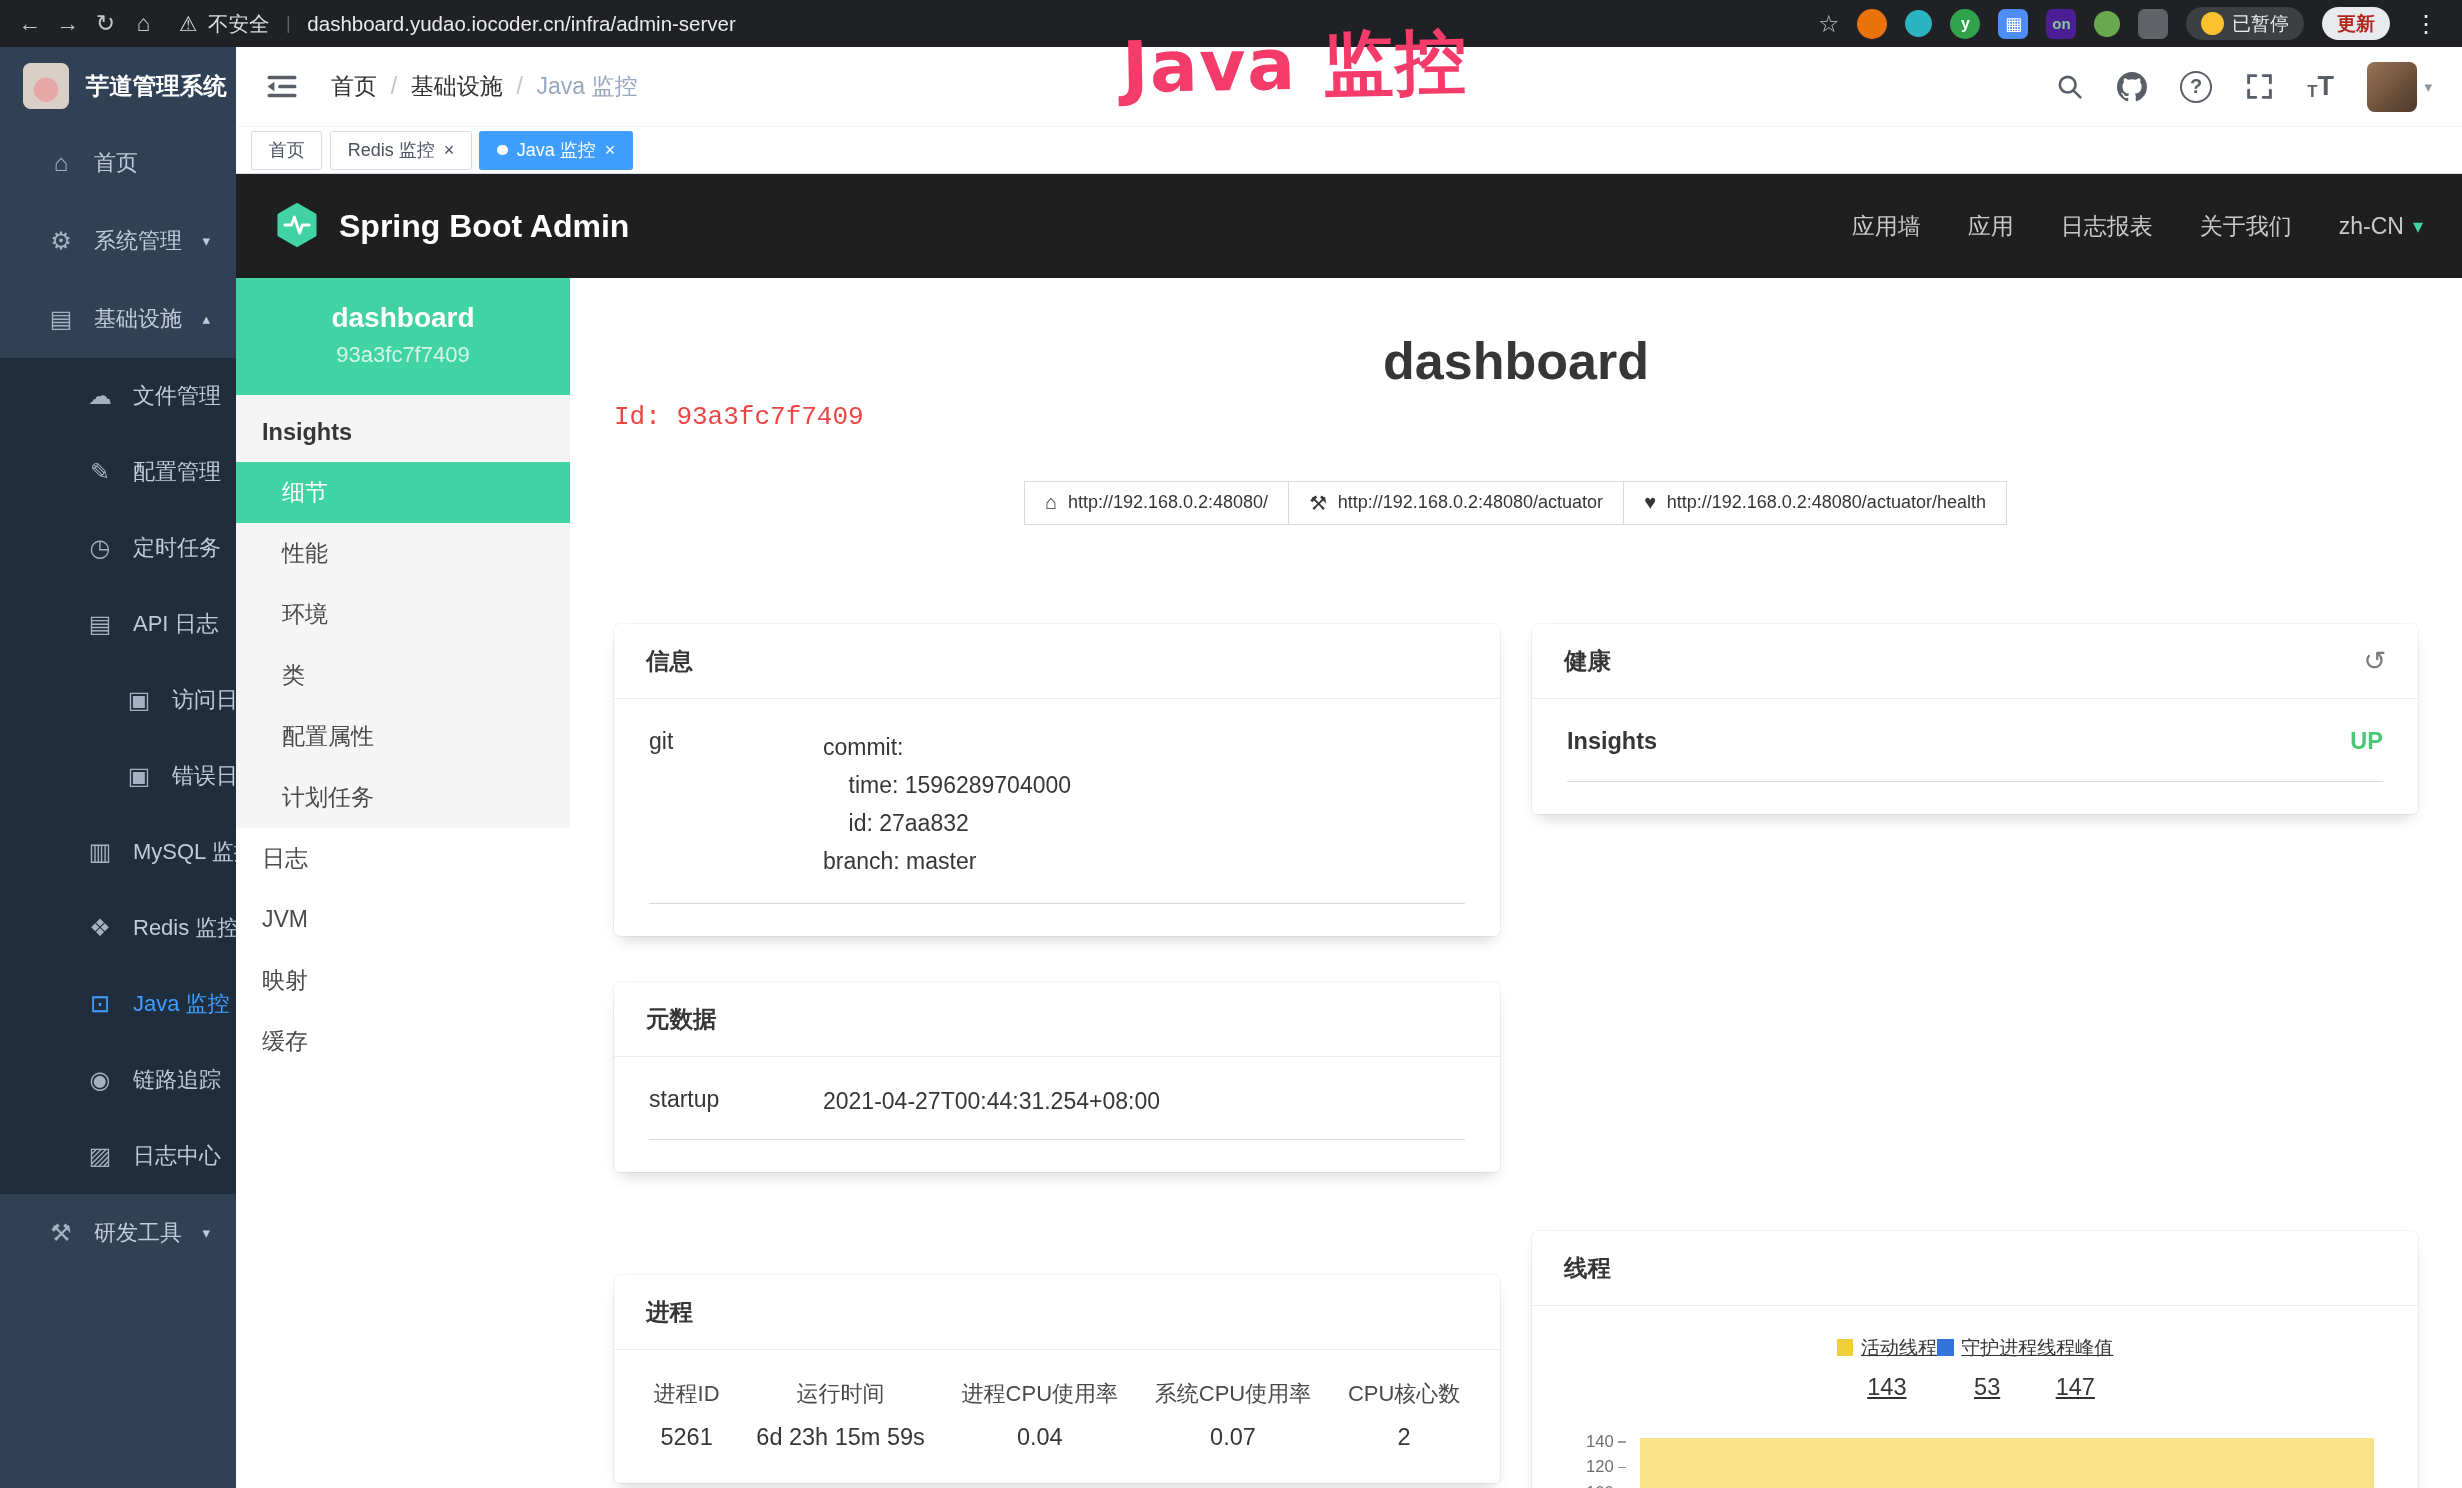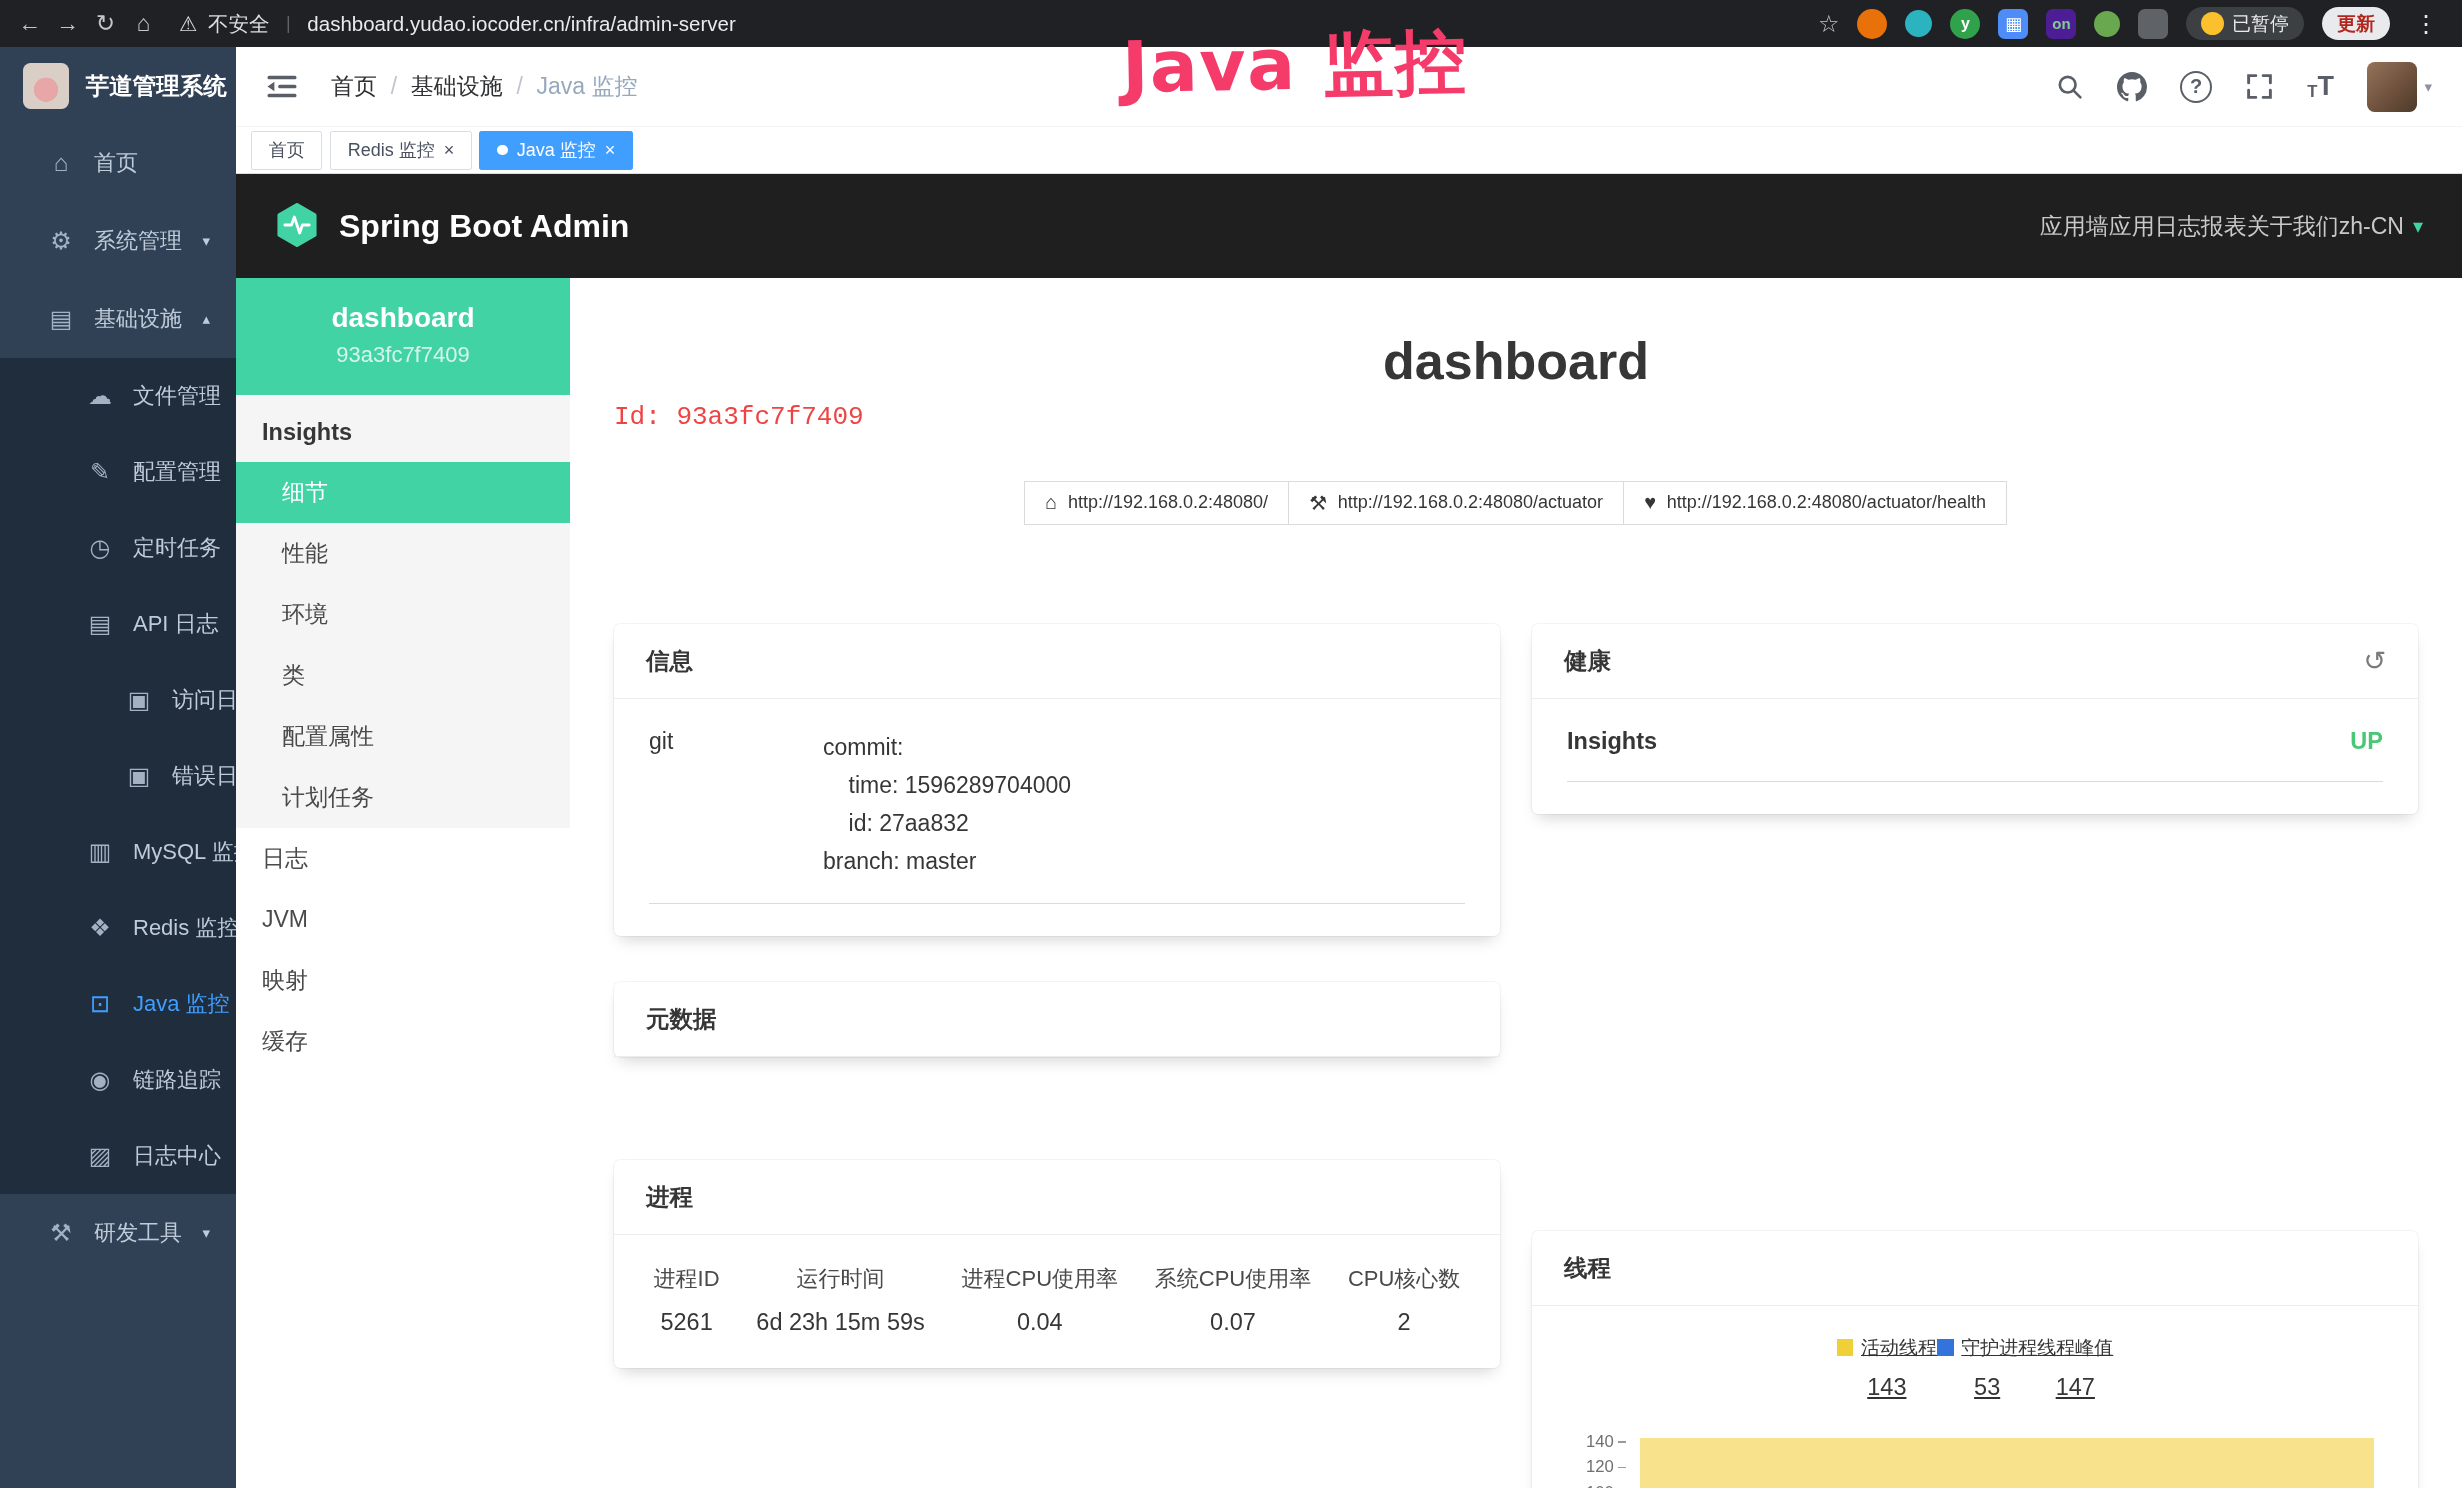--- a/index.html
+++ b/index.html
@@ -88,21 +88,21 @@
     background:#fff; cursor:pointer; white-space:nowrap; }
   .tab .x { font-size:18px; cursor:pointer; }
   .tab.active { background:#409eff; border-color:#409eff; color:#fff; }
   .adot { width:10.6px; height:10.6px; border-radius:50%; background:#fff; }
 
   
   .sba { flex:1; display:flex; flex-direction:column; min-height:0; }
   .sba-header { height:104px; flex-shrink:0; background:#1f1f1f; display:flex;
     align-items:center; padding:0 39px; }
   .sba-brand { color:#fff; font-size:32px; font-weight:700; margin-left:20px; }
-  .sba-nav { margin-left:auto; display:flex; align-items:center; font-size:23px; color:#c9c9c9; }
+  .sba-nav { margin-left:auto; display:flex; align-items:center; gap:47px; font-size:23px; color:#c9c9c9; }
   .sba-nav > span { cursor:pointer; }
   .sba-lang { display:flex; align-items:center; gap:9px; cursor:pointer; }
   .lang-caret { color:#42d3a5; font-size:20px; }
 
   .sba-body { flex:1; display:flex; min-height:0; overflow:hidden; }
   .sba-side { width:334px; flex-shrink:0; background:#fff; display:flex; flex-direction:column; }
   .inst-head { background:#42d3a5; text-align:center; padding:24px 7.6px 27px; }
   .inst-name { color:#fff; font-size:28px; font-weight:700; }
   .inst-id { color:rgba(255,255,255,.78); font-size:22px; margin-top:7.6px; }
   .insights { background:#f5f5f5; }
@@ -409,20 +409,26 @@
                       <div>branch: master</div>
                     </div>
                   </div>
                 </div>
               </section>
 
               <section class="card mt60">
                 <div class="card-hd">
                   <span>元数据</span>
                 </div>
+                <div class="card-bd">
+                  <div class="kv-row">
+                    <div class="kv-key">startup</div>
+                    <div class="kv-val">2021-04-27T00:44:31.254+08:00</div>
+                  </div>
+                </div>
               </section>
 
               <section class="card mt136">
                 <div class="card-hd">
                   <span>进程</span>
                 </div>
                 <div class="card-bd">
                   <div class="proc-row">
                     <div class="proc-col">
                       <div class="proc-label">进程ID</div>

